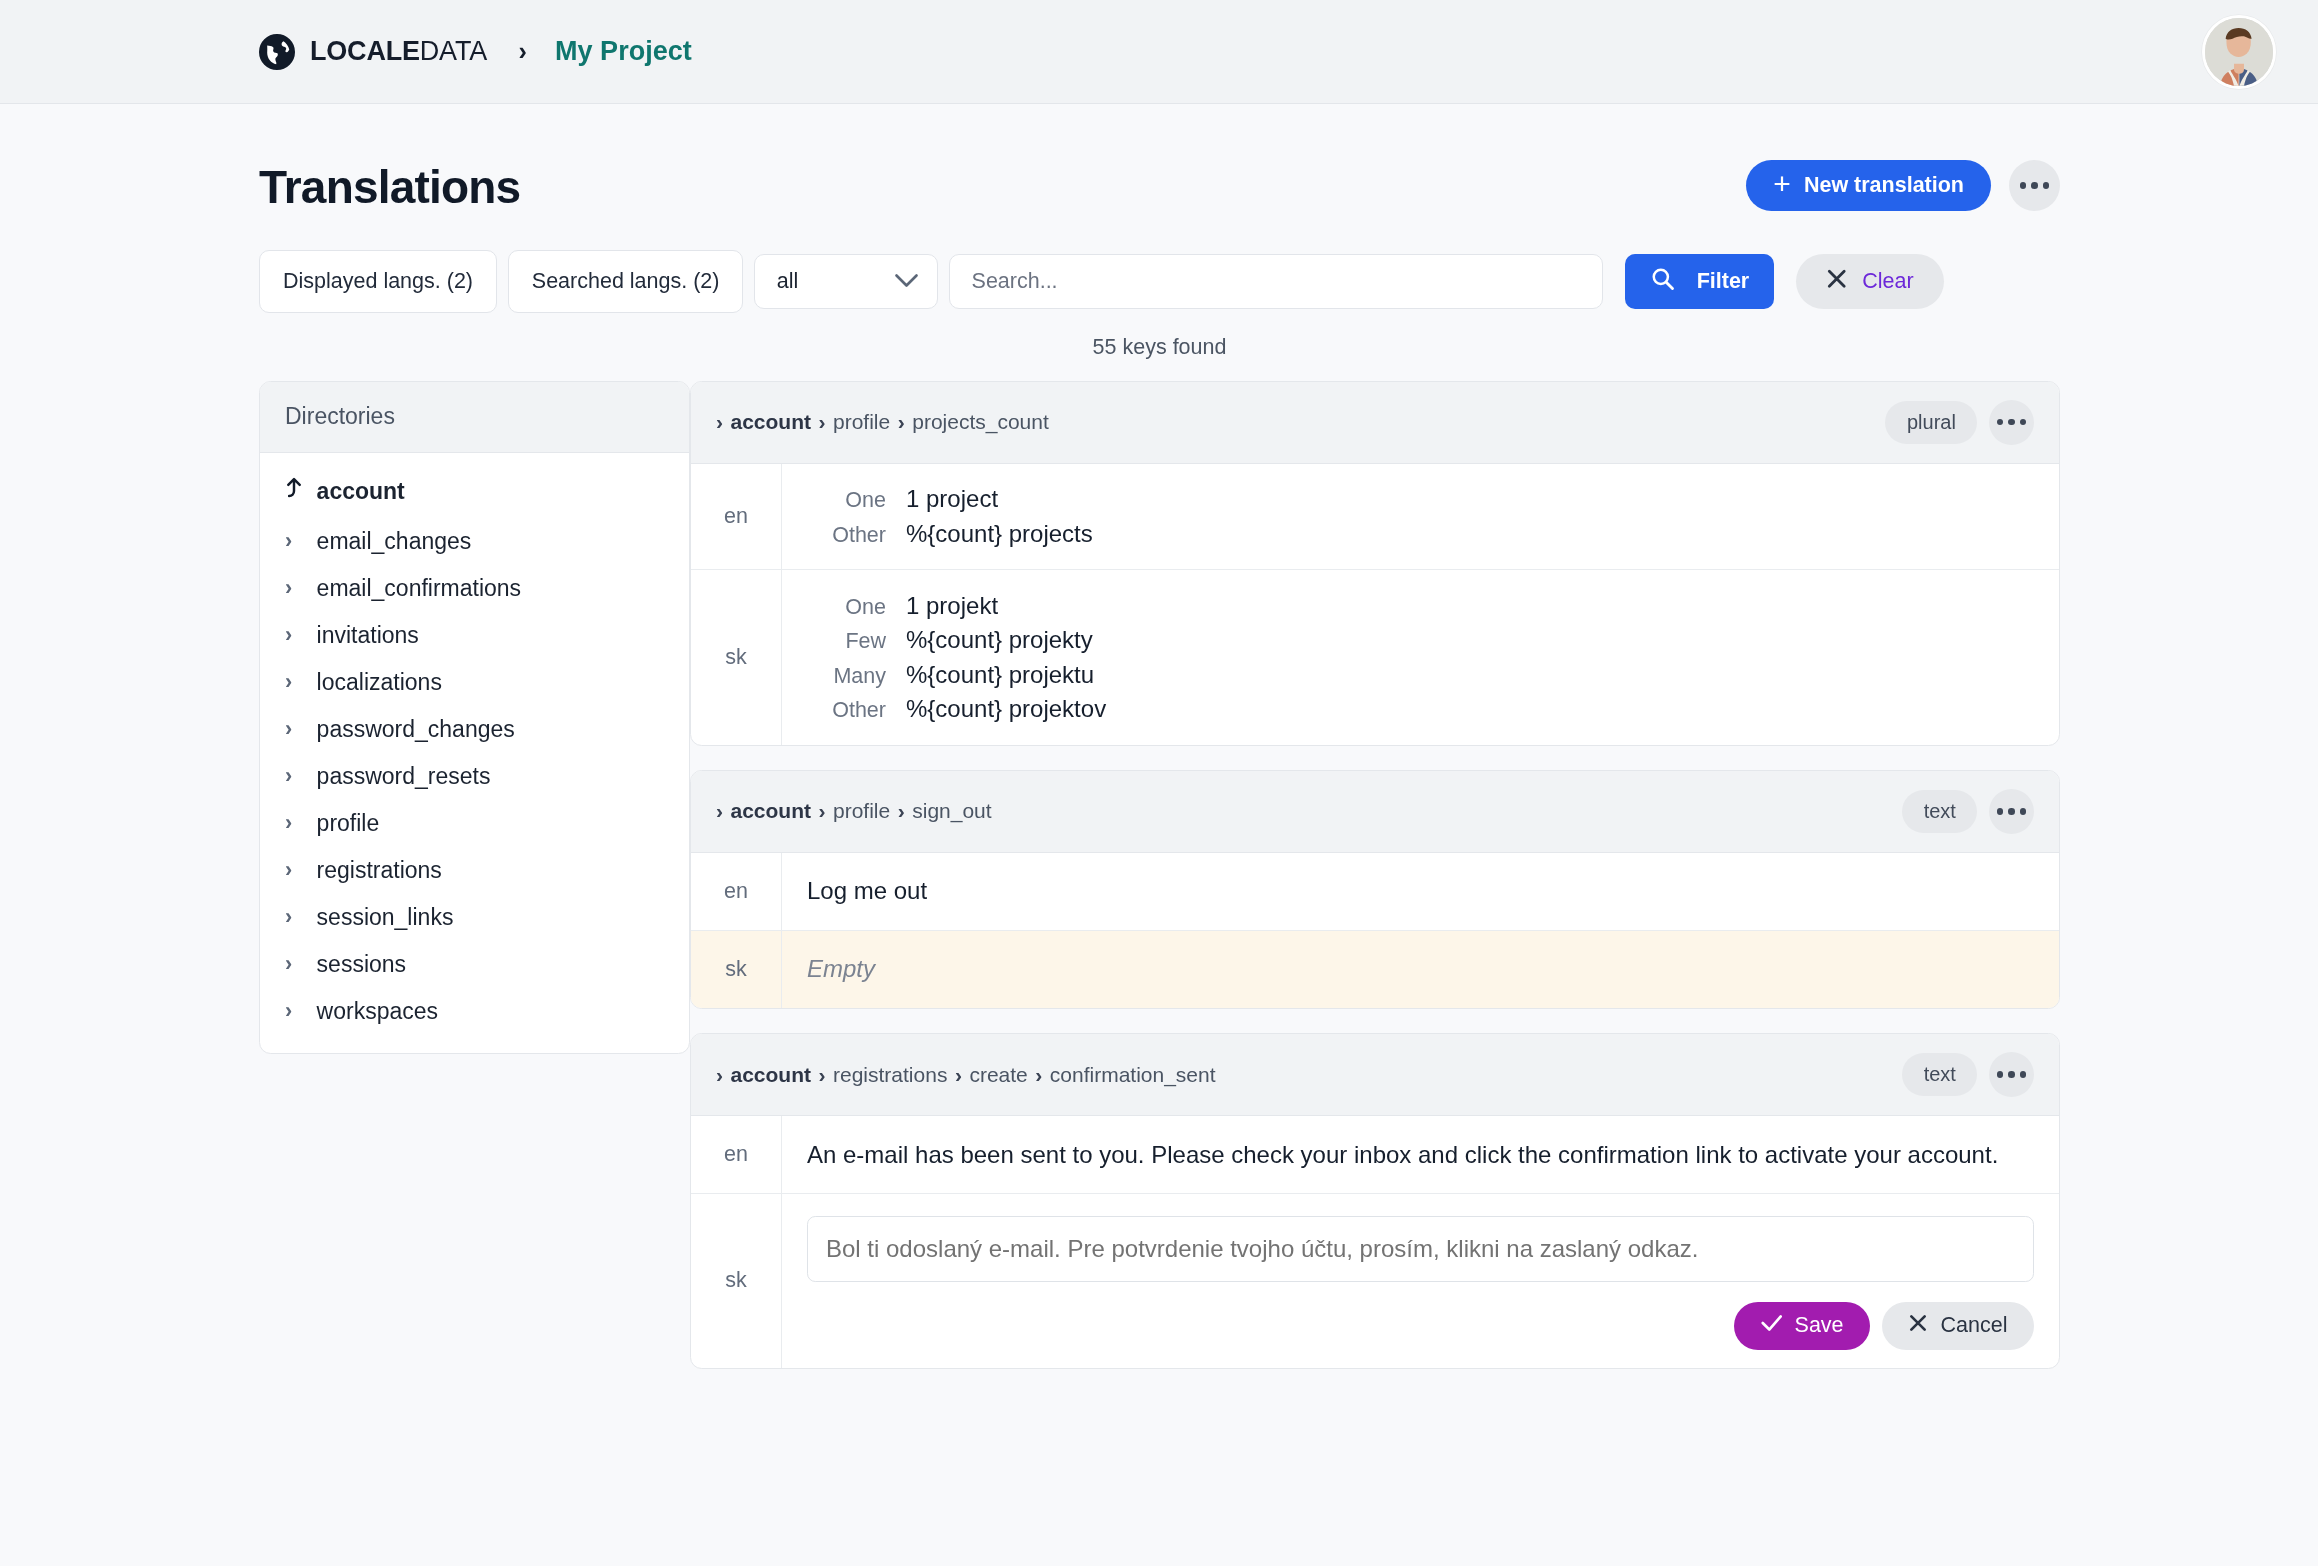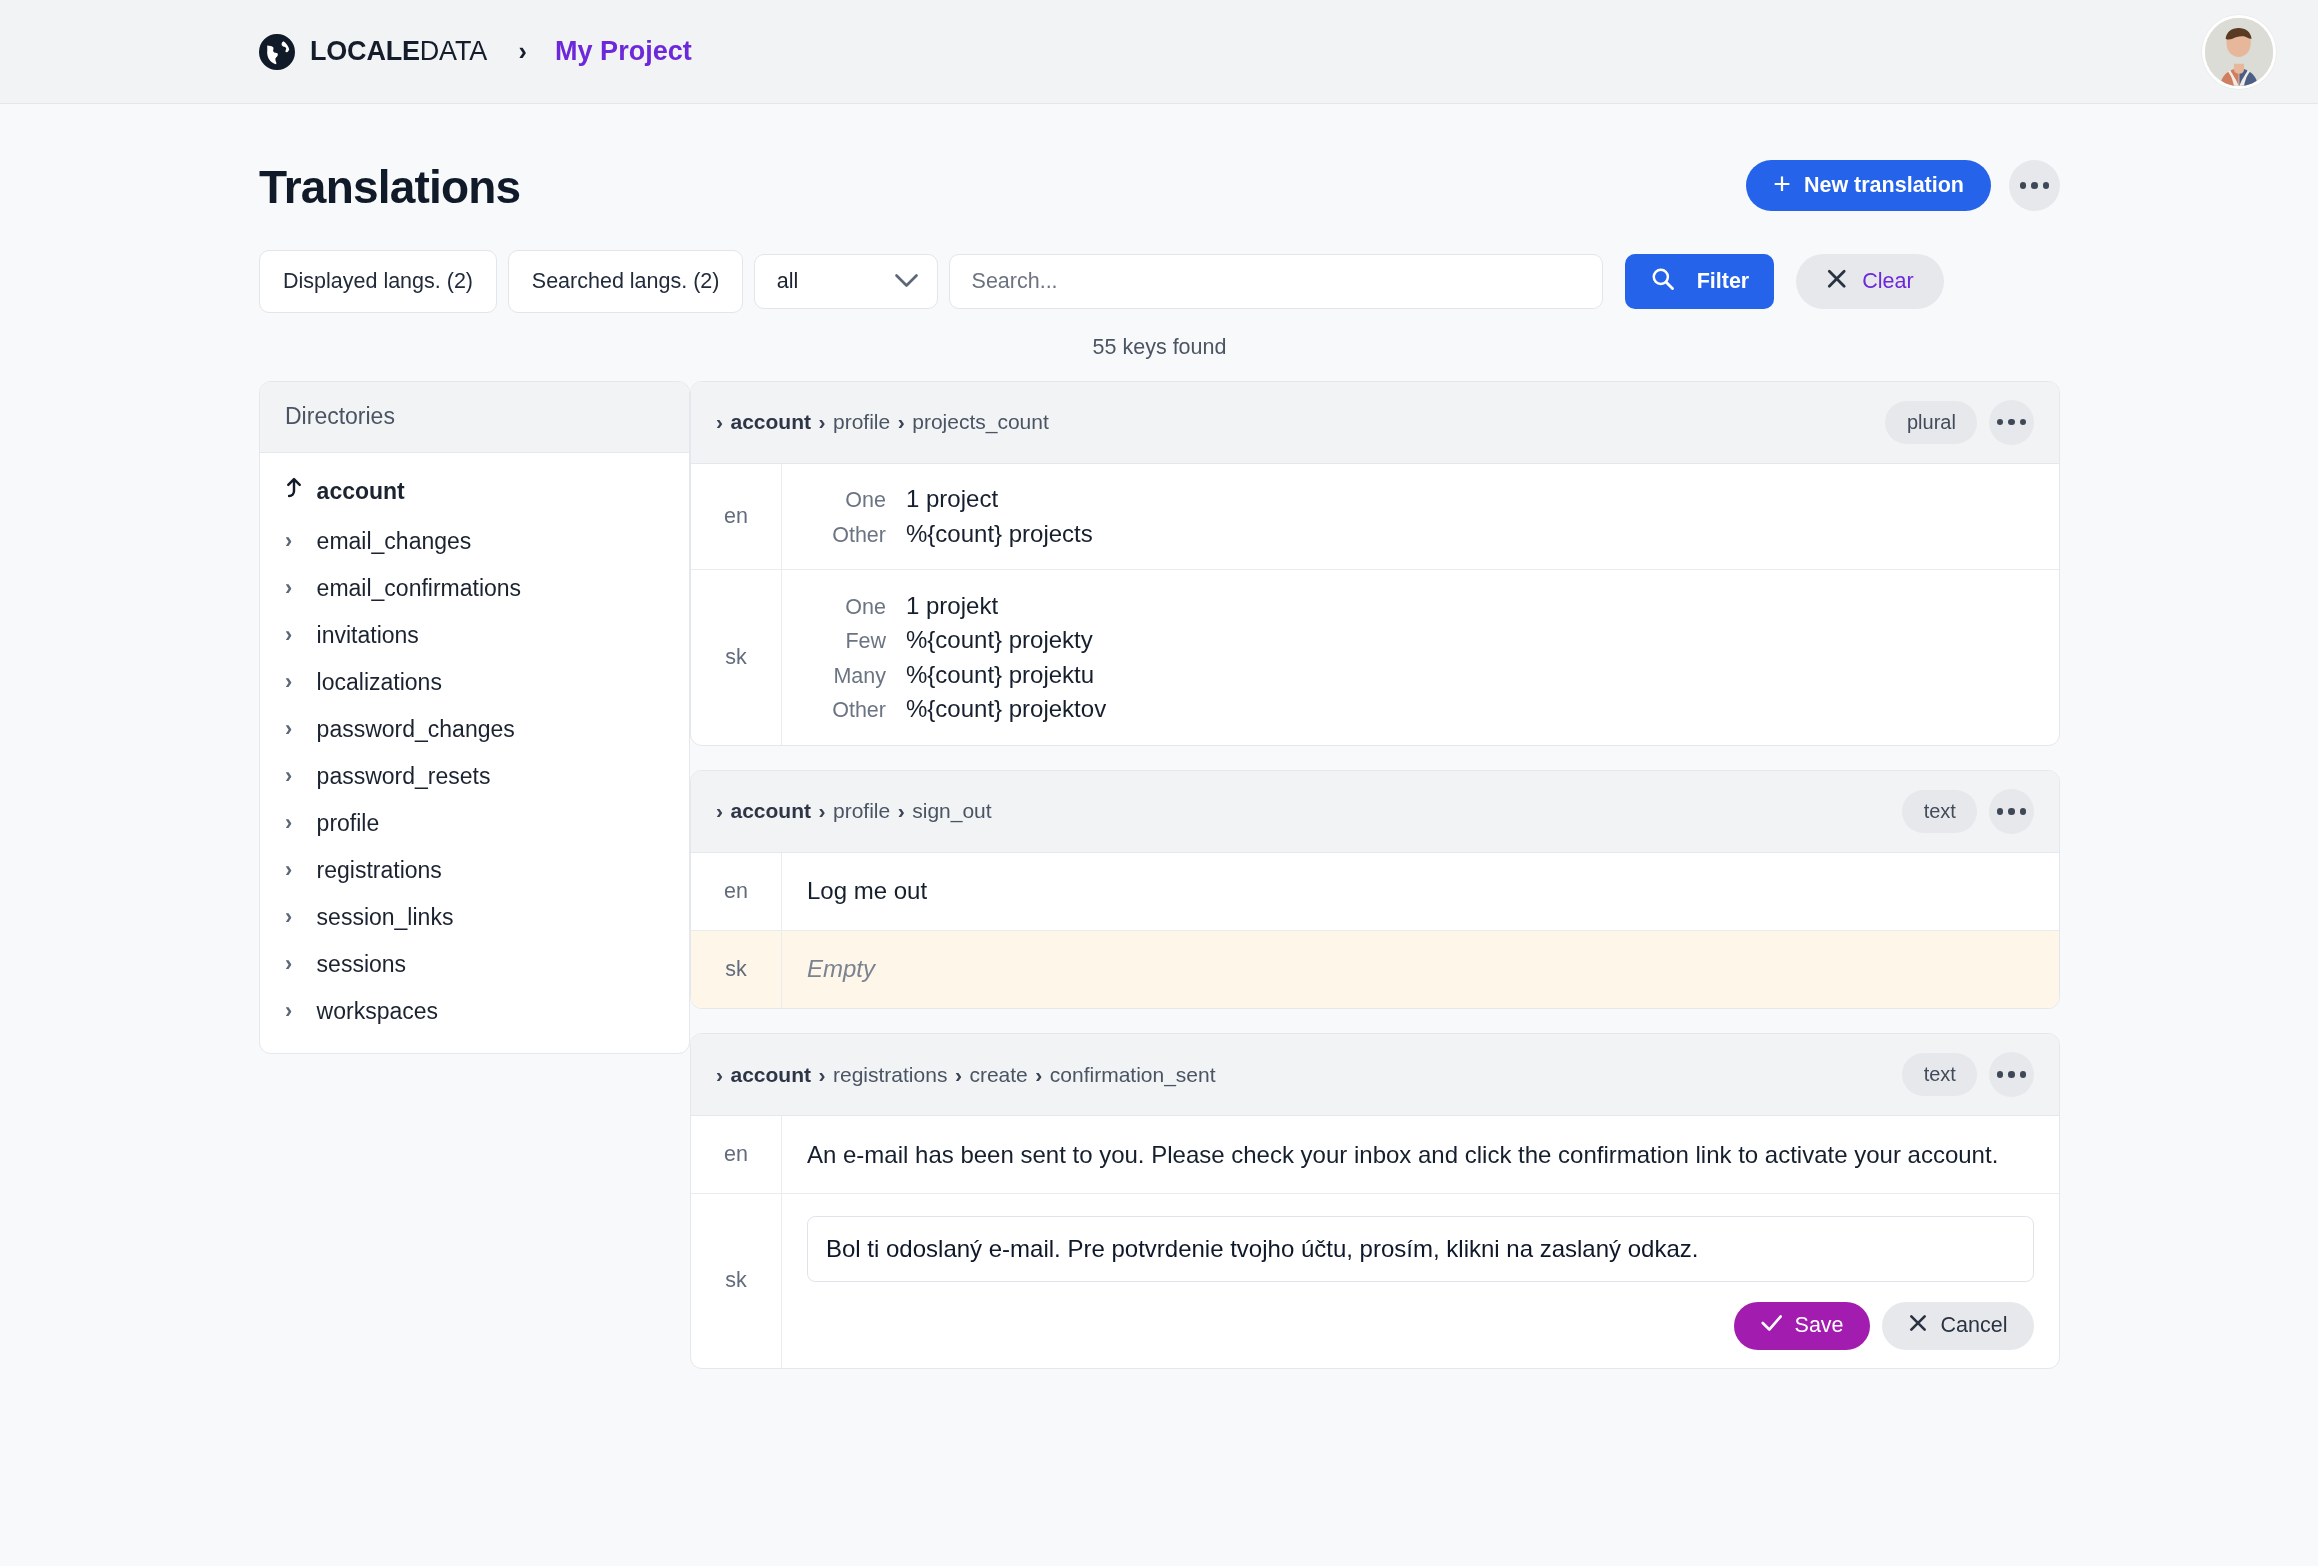--- a/index.html
+++ b/index.html
@@ -23,21 +23,21 @@
   }
   .brand { display: flex; align-items: center; gap: 15px; }
   .globe-icon { width: 36px; height: 36px; display:block; }
   .brand-text { font-size: 27px; letter-spacing: -0.2px; color: #151d2b; }
   .brand-text .b1 { font-weight: 700; }
   .brand-text .b2 { font-weight: 400; }
   .crumb-sep {
     font-size: 25px; color: #151d2b; font-weight: 700;
     margin: 0 13.2px 0 16.6px; line-height: 1;
   }
-  .project-name { font-size: 27px; font-weight: 700; color: #6d28d9; }
+  .project-name { font-size: 27px; font-weight: 700; color: #0f766e; }
   .avatar {
     position: absolute; right: 43px; top: 15px;
     width: 74px; height: 74px; border-radius: 50%;
     border: 3.3px solid #ffffff;
     overflow: hidden;
     background: #d9d9d6;
     box-shadow: 0 0 0 0.8px rgba(0,0,0,.04);
   }
   .avatar svg { display: block; width: 100%; height: 100%; }
 
@@ -197,21 +197,21 @@
 
   .text-val { font-size: 24px; color: #161f2d; line-height: 1.42; }
   .text-val.empty-val { font-style: italic; color: #7b8391; }
 
   .edit-area { padding: 21.5px 25px 18px; }
   .edit-input {
     width: 100%;
     border: 1.7px solid #dfe3e8;
     border-radius: 8.3px;
     padding: 18px 18px;
-    font-size: 24px; color: #0f172a;
+    font-size: 24px; color: #737373;
     font-family: "Liberation Sans", sans-serif;
     outline: none;
     background: #fff;
   }
   .edit-actions { display: flex; justify-content: flex-end; gap: 11.6px; margin-top: 20px; }
   .btn-save {
     background: #a21caf; color: #fff; border-radius: 827px;
     height: 48px; padding: 0 26.5px; font-size: 21.5px; gap: 12.4px; font-weight: 400;
   }
   .btn-cancel {

